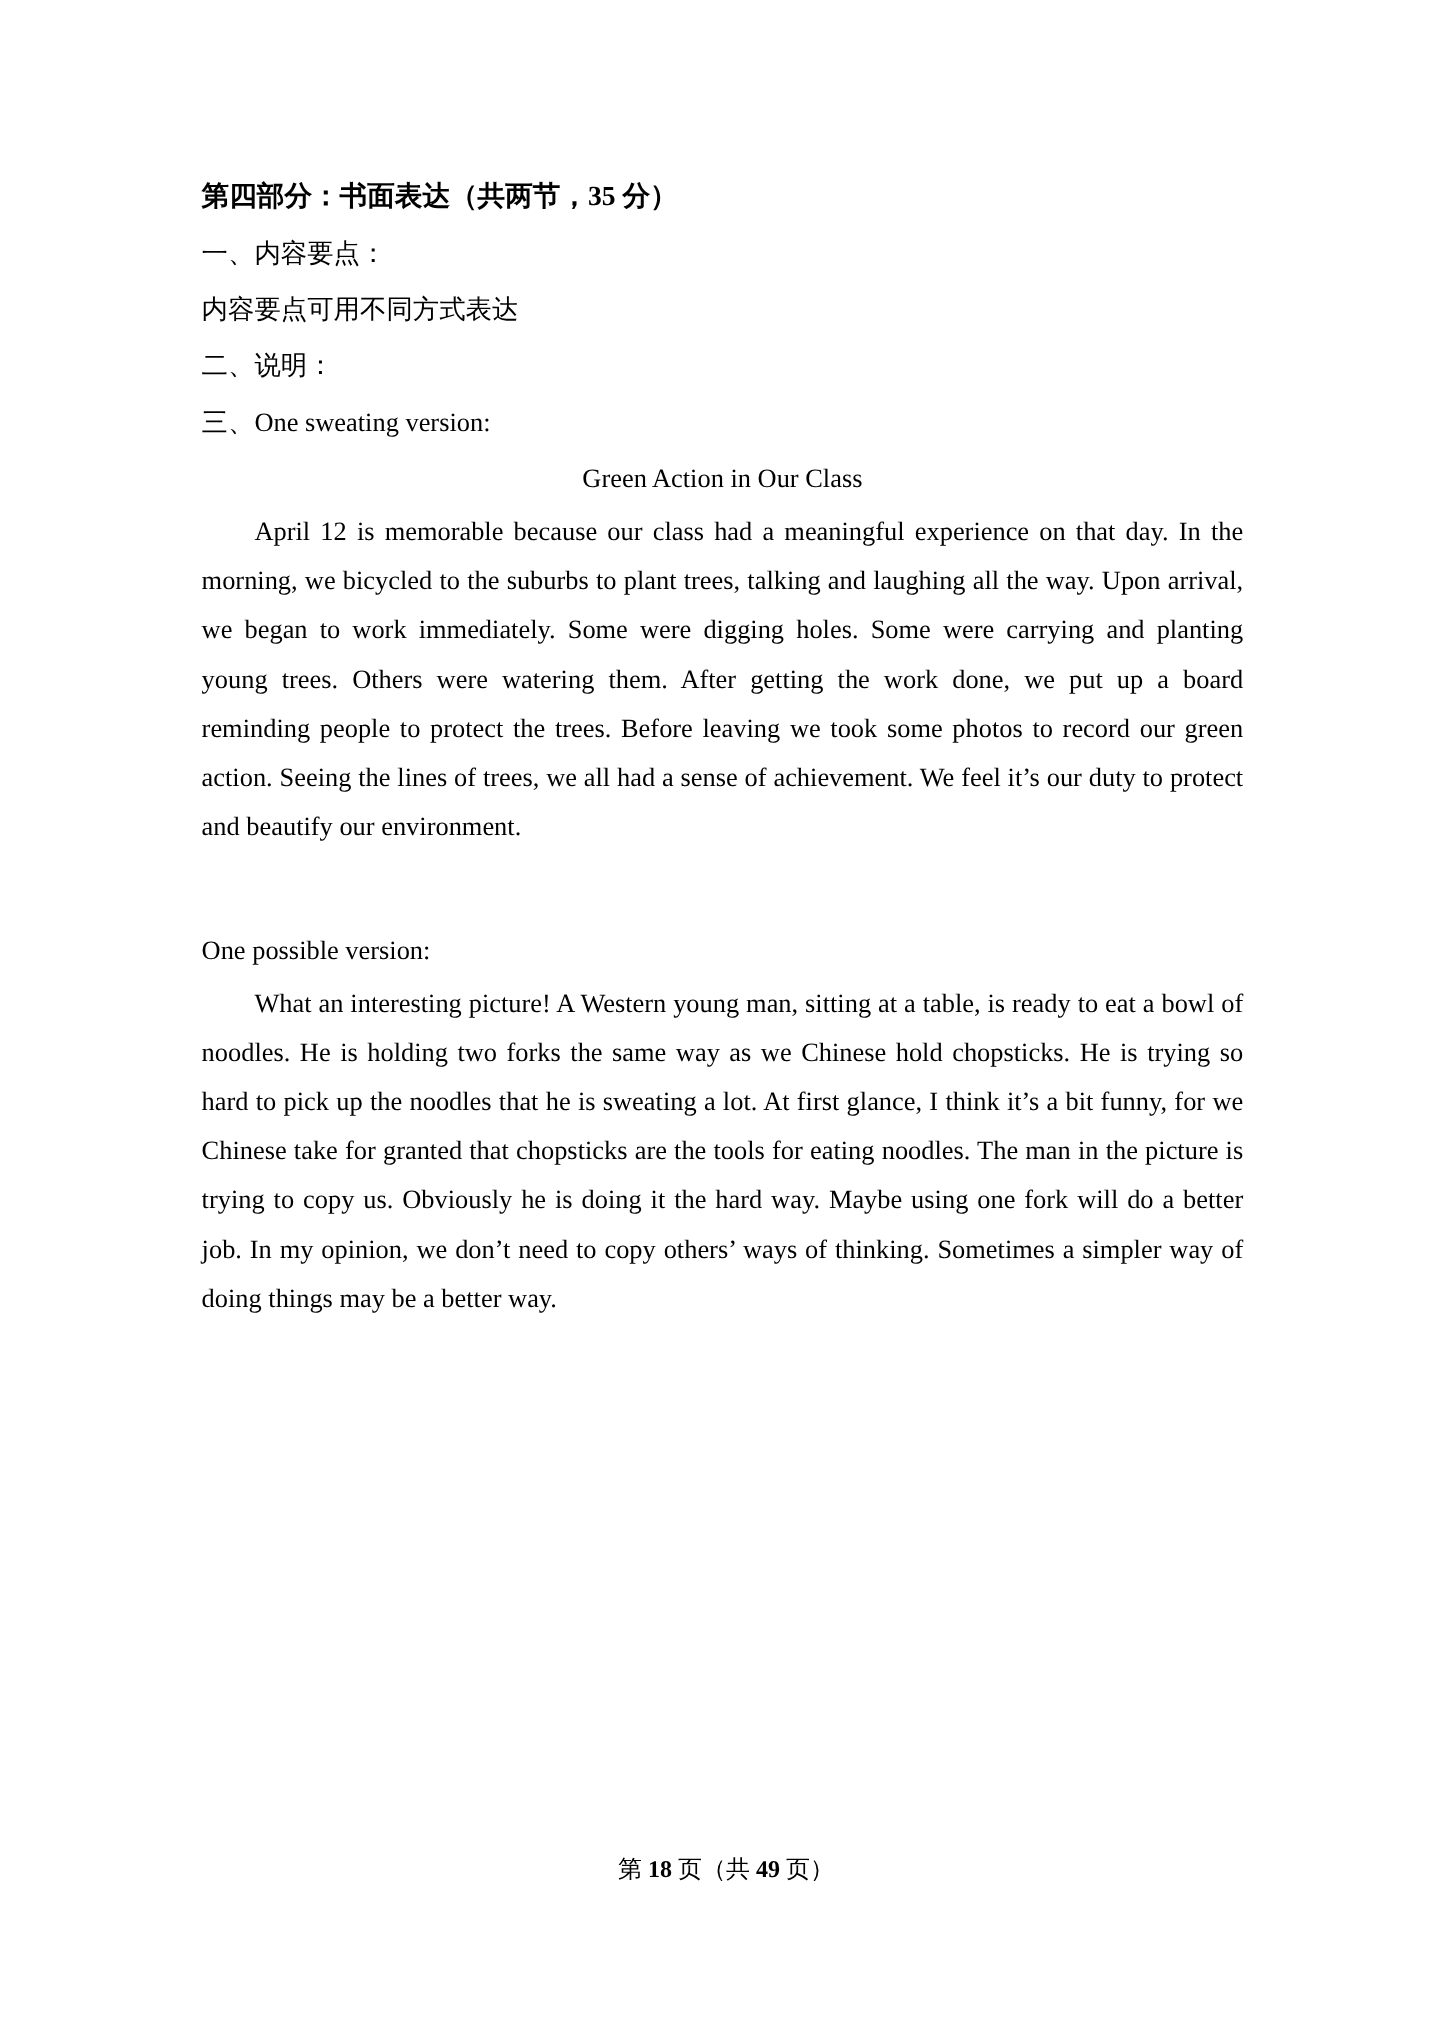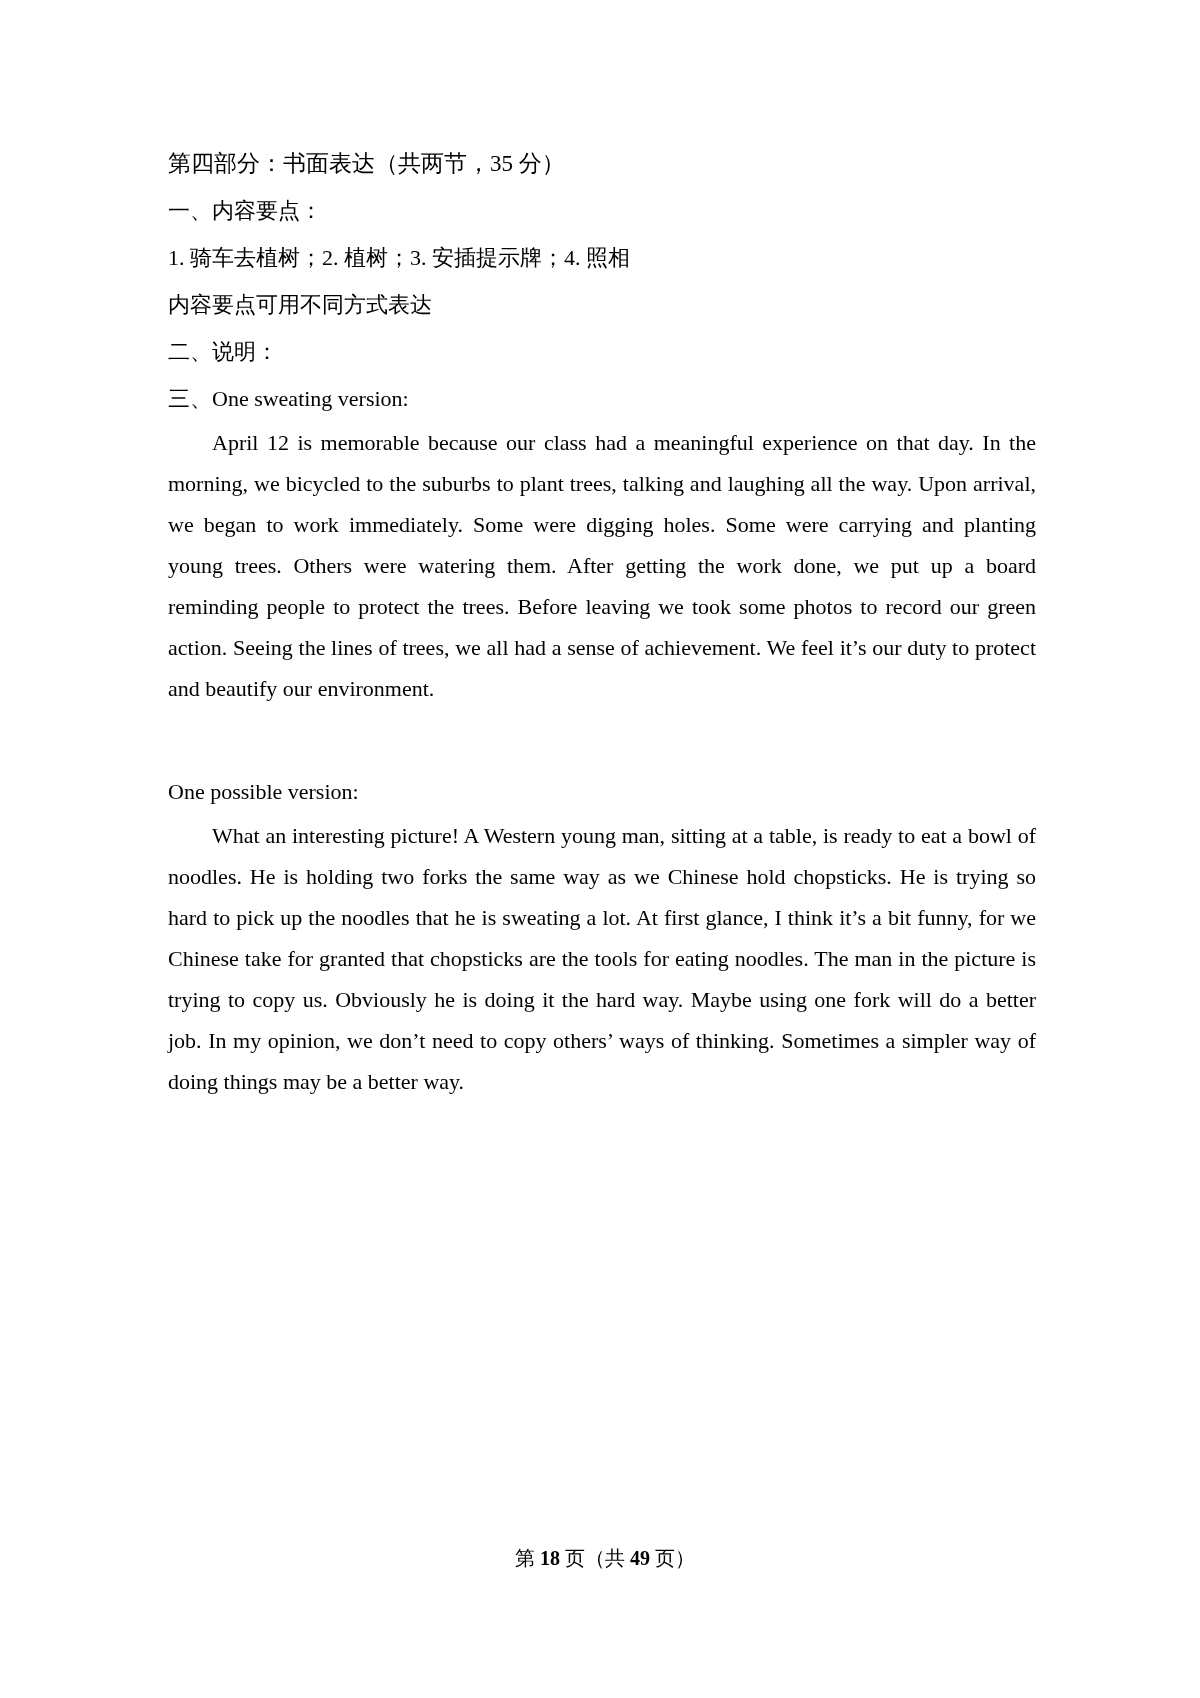--- a/index.html
+++ b/index.html
@@ -13,21 +13,21 @@
     overflow: hidden;
   }
   .content {
     position: absolute;
     left: 168px;
     top: 140px;
     width: 868px;
   }
   .h-part {
     font-size: 23px;
-    font-weight: normal;
+    font-weight: bold;
     line-height: 47px;
     white-space: nowrap;
   }
   .t {
     font-size: 22px;
     line-height: 47px;
     white-space: nowrap;
   }
   .essay-title {
     font-size: 22px;
@@ -57,28 +57,28 @@
 <body>
 
 <div class="page">
   <div class="content">
 
     <div class="h-part">第四部分：书面表达（共两节，35 分）</div>
 
 
     <div class="t">一、内容要点：</div>
 
-    <div class="t">1. 骑车去植树；2. 植树；3. 安插提示牌；4. 照相</div>
 
     <div class="t">内容要点可用不同方式表达</div>
 
     <div class="t">二、说明：</div>
 
     <div class="t">三、One sweating version:</div>
 
+    <div class="essay-title">Green Action in Our Class</div>
 
     <p class="essay">April 12 is memorable because our class had a meaningful experience on that day. In the morning, we bicycled to the suburbs to plant trees, talking and laughing all the way. Upon arrival, we began to work immediately. Some were digging holes. Some were carrying and planting young trees. Others were watering them. After getting the work done, we put up a board reminding people to protect the trees. Before leaving we took some photos to record our green action. Seeing the lines of trees, we all had a sense of achievement. We feel it’s our duty to protect and beautify our environment.</p>
 
     <div class="gap"></div>
 
 
     <div class="t">One possible version:</div>
 
     <p class="essay">What an interesting picture! A Western young man, sitting at a table, is ready to eat a bowl of noodles. He is holding two forks the same way as we Chinese hold chopsticks. He is trying so hard to pick up the noodles that he is sweating a lot. At first glance, I think it’s a bit funny, for we Chinese take for granted that chopsticks are the tools for eating noodles. The man in the picture is trying to copy us. Obviously he is doing it the hard way. Maybe using one fork will do a better job. In my opinion, we don’t need to copy others’ ways of thinking. Sometimes a simpler way of doing things may be a better way.</p>
 

